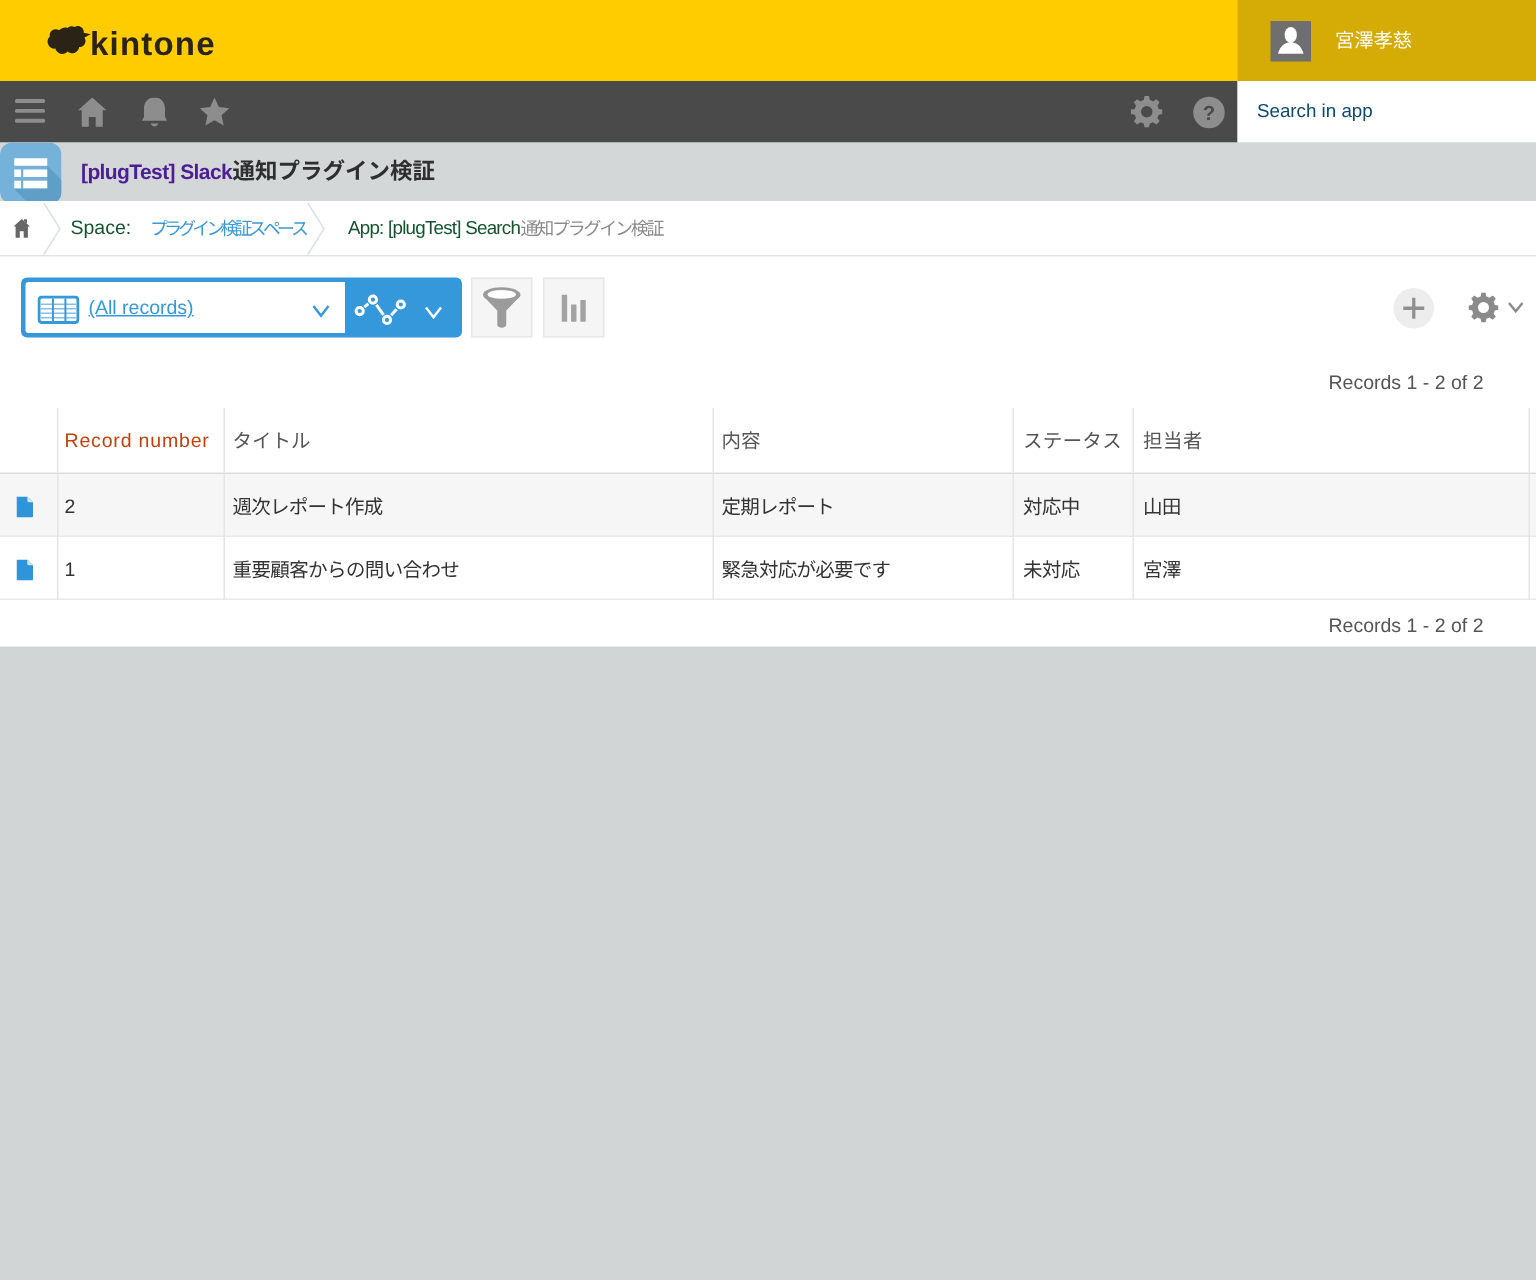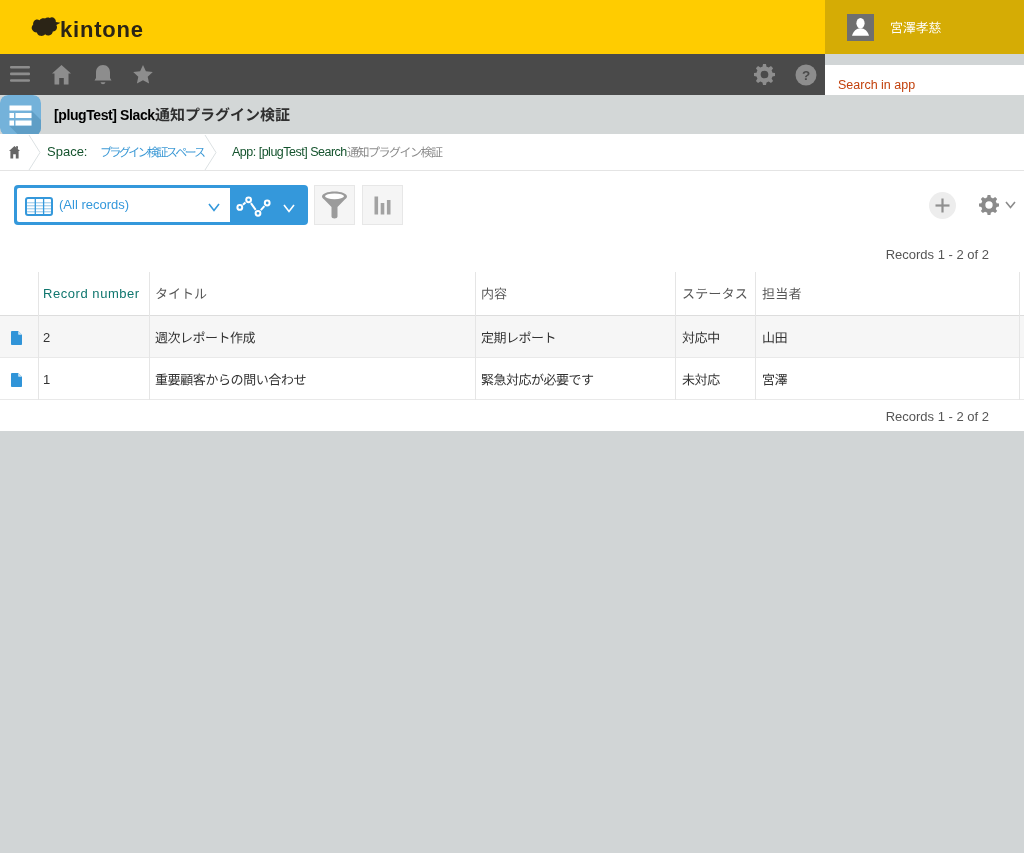--- a/index.html
+++ b/index.html
@@ -6,40 +6,40 @@
   body { font-family:"Liberation Sans", sans-serif; background:#d1d5d6; position:relative; }
   .abs { position:absolute; }
   svg.jp { display:inline-block; vertical-align:-0.12em; }
   
   #ybar { left:0; top:0; width:1024px; height:54px; background:#fc0; }
   #goldbox { left:825px; top:0; width:199px; height:54px; background:#d5ac05; }
   #avatar { left:847px; top:14px; width:27px; height:27px; background:#6f6f6f; }
   #uname { left:890px; top:0; height:54px; line-height:54px; }
   
   #dbar { left:0; top:54px; width:825px; height:41px; background:#4a4a4a; }
-  #searchbox { left:825px; top:54px; width:199px; height:41px; background:#fff; color:#c2410c; font-size:12.5px; line-height:41px; padding-left:13px;margin-top:11px; }
+  #searchbox { left:825px; top:54px; width:199px; height:41px; background:#fff; color:#0c4a6e; font-size:12.5px; line-height:41px; padding-left:13px; }
   
   #appbar { left:0; top:95px; width:1024px; height:39px; background:#d3d7d7; }
-  #apptitle { left:54px; top:95px; height:21px; line-height:39px; font-size:15px; font-weight:bold; color:#000000; white-space:nowrap; }
+  #apptitle { left:54px; top:95px; height:21px; line-height:39px; font-size:15px; font-weight:bold; color:#4c1d95; white-space:nowrap; }
   
   #crumb { left:0; top:134px; width:1024px; height:37px; background:#fff; border-bottom:1px solid #e4e4e4; }
   .ctext { top:134px; height:36px; line-height:36px; font-size:13px; color:#14532d; white-space:nowrap; }
   
   #content { left:0; top:171px; width:1024px; height:260px; background:#fff; }
   #selector { left:14px; top:185px; width:294px; height:40px; background:#3498db; border-radius:4px; }
   #selwhite { left:17px; top:188px; width:213px; height:34px; background:#fff; border-radius:2px 0 0 2px; }
-  #allrec { left:59px; top:188px; height:34px; line-height:34px; font-size:13px; color:#3498db; }
+  #allrec { left:59px; top:188px; height:34px; line-height:34px; font-size:13px; color:#3498db;text-decoration:underline; }
   .toolbtn { top:185px; width:41px; height:40px; background:#f5f5f5; border:1px solid #e7e7e7; }
   #recs1 { left:0; top:247px; width:989px; text-align:right; font-size:13px; color:#555; }
   #recs2 { left:0; top:409px; width:989px; text-align:right; font-size:13px; color:#555; }
   .hrow { left:0; top:271px; width:1024px; height:45px; background:#fff; border-bottom:1px solid #ddd; }
   .r1 { left:0; top:316px; width:1024px; height:42px; background:#f6f6f6; border-bottom:1px solid #e9e9e9; }
   .r2 { left:0; top:358px; width:1024px; height:42px; background:#fff; border-bottom:1px solid #e9e9e9; }
   .vline { top:272px; width:1px; height:128px; background:#e5e5e5; }
-  .hcell { top:271px; height:45px; line-height:45px; font-size:13px; color:#0f766e; white-space:nowrap; }
+  .hcell { top:271px; height:45px; line-height:45px; font-size:13px; color:#c2410c; white-space:nowrap; }
   .c1 { top:317px; height:42px; line-height:42px; font-size:13px; color:#333; white-space:nowrap; }
   .c2 { top:359px; height:42px; line-height:42px; font-size:13px; color:#333; white-space:nowrap; }
 </style></head>
 <body>
 <svg width="0" height="0" style="position:absolute">
     <defs>
       <path id="g5bae" d="M313 -528H684V-396H313ZM174 -245V77H249V36H763V73H840V-245H519L540 -334H759V-590H242V-334H457C454 -305 451 -273 447 -245ZM249 -30V-179H763V-30ZM82 -744V-518H155V-675H846V-518H922V-744H535V-841H457V-744Z"></path>
       <path id="g30bf" d="M536 -785 445 -814C439 -788 423 -753 413 -735C366 -644 264 -494 92 -387L159 -335C271 -412 360 -510 424 -600H762C742 -518 691 -410 626 -323C556 -372 481 -420 415 -458L361 -403C425 -363 501 -311 573 -259C483 -162 355 -70 186 -18L258 44C427 -19 550 -111 639 -210C680 -177 718 -146 748 -119L807 -188C775 -214 735 -245 693 -276C769 -378 823 -495 849 -587C855 -603 864 -627 873 -641L807 -681C790 -674 768 -671 741 -671H470L491 -707C501 -725 519 -759 536 -785Z"></path>
       <path id="g5ba2" d="M354 -529H656C616 -482 563 -440 503 -403C442 -438 390 -479 350 -525ZM376 -663C326 -586 229 -498 90 -437C107 -425 130 -400 141 -383C200 -412 252 -445 297 -480C336 -437 382 -398 433 -364C312 -301 170 -257 36 -232C49 -216 66 -185 73 -166C123 -177 174 -190 225 -205V79H298V45H704V78H780V-217C824 -206 869 -197 915 -190C926 -211 946 -244 963 -261C821 -279 686 -315 573 -367C654 -421 723 -486 771 -561L720 -592L707 -588H411C428 -608 443 -628 457 -648ZM502 -322C573 -283 653 -252 738 -228H293C366 -254 436 -285 502 -322ZM298 -18V-165H704V-18ZM77 -749V-561H150V-681H846V-561H923V-749H536V-840H459V-749Z"></path>
       <path id="g308f" d="M293 -720 288 -625C236 -617 177 -610 144 -608C120 -607 101 -606 79 -607L87 -524L283 -551L276 -454C226 -375 111 -219 55 -149L105 -80C153 -148 219 -243 268 -316L267 -277C265 -168 265 -117 264 -21C264 -5 263 24 261 38H348C346 20 344 -5 343 -23C338 -112 339 -173 339 -264C339 -300 340 -340 342 -382C433 -467 539 -525 655 -525C787 -525 848 -424 848 -347C849 -175 697 -96 528 -72L565 3C783 -39 930 -144 929 -345C928 -500 805 -598 667 -598C572 -598 458 -563 348 -472L353 -537C368 -562 385 -589 398 -607L368 -642L363 -640C370 -710 378 -766 383 -791L289 -794C293 -769 293 -742 293 -720Z"></path>

